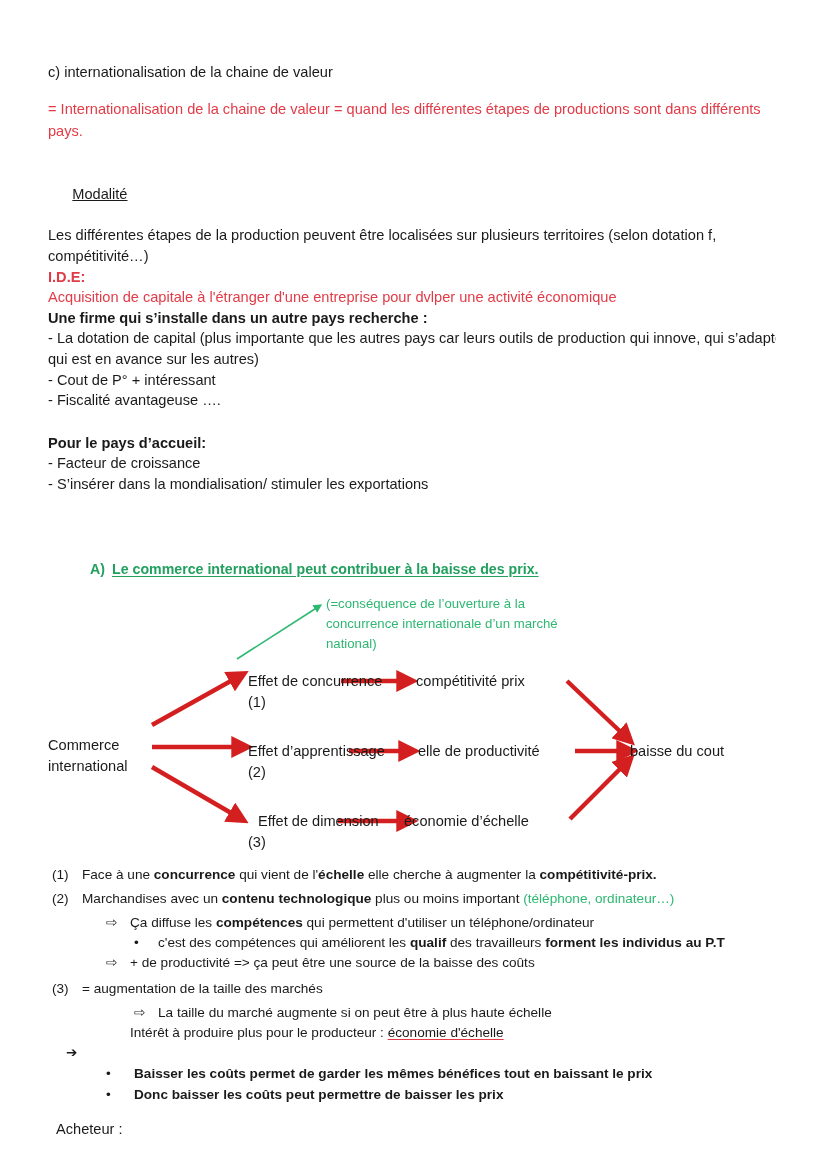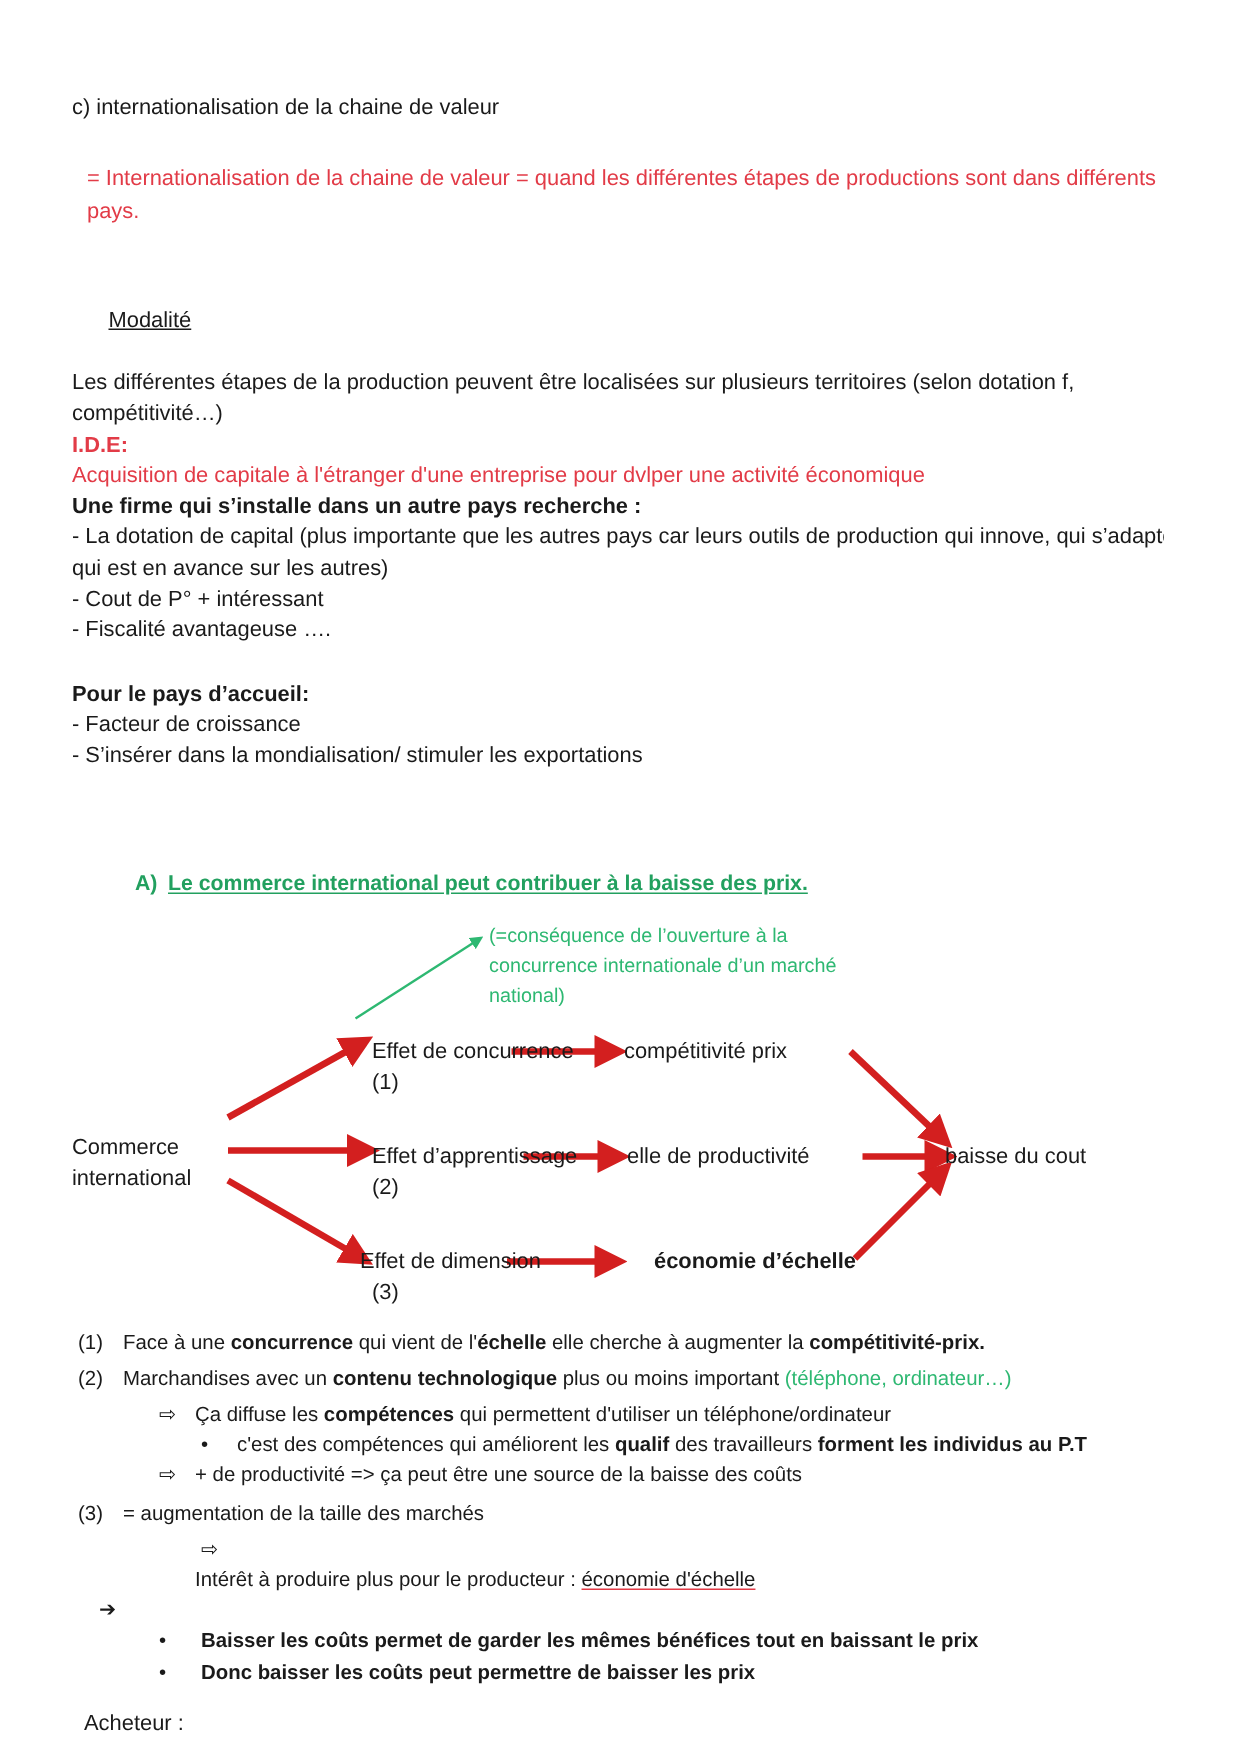--- a/index.html
+++ b/index.html
@@ -38,21 +38,21 @@
     margin: 0;
     white-space: pre-wrap;
   }
   .gap-md { height: 15px; }
   .gap-lg { height: 22px; }
 
   .para-red {
     font-size: 14.6px;
     line-height: 22px;
     color: #e23b47;
-    margin: 10px;
+    margin: 0;
   }
 
   
   .h-iii {
     font-size: 14.8px;
     font-weight: bold;
     color: #e23b47;
     margin: 0;
     padding-left: 0px;
   }
@@ -227,23 +227,23 @@
 international</div>
 
       <div class="dlabel" style="left:200px; top:82px;">Effet de concurrence</div>
       <div class="dlabel" style="left:200px; top:103px;">(1)</div>
       <div class="dlabel" style="left:368px; top:82px;">compétitivité prix</div>
 
       <div class="dlabel" style="left:200px; top:152px;">Effet d’apprentissage</div>
       <div class="dlabel" style="left:200px; top:173px;">(2)</div>
       <div class="dlabel" style="left:370px; top:152px;">elle de productivité</div>
 
-      <div class="dlabel" style="left:192px; top:222px;">Effet de dimension</div>
+      <div class="dlabel" style="left:210px; top:222px;">Effet de dimension</div>
       <div class="dlabel" style="left:200px; top:243px;">(3)</div>
-      <div class="dlabel" style="left:388px; top:222px;font-weight:bold;">économie d’échelle</div>
+      <div class="dlabel" style="left:356px; top:222px;">économie d’échelle</div>
 
       <div class="dlabel" style="left:582px; top:152px;">baisse du cout</div>
     </div>
 
     <div style="height:14px"></div>
 
     <div class="nlist">
 
       <div class="nrow">
         <div class="marker">(1)</div>
@@ -272,20 +272,21 @@
 
       <div style="height:6px"></div>
 
       <div class="nrow">
         <div class="marker">(3)</div>
         <div class="body">= augmentation de la taille des marchés</div>
       </div>
 
       <div class="sub1" style="padding-left:86px">
         <div class="marker">⇨</div>
+        <div class="body">La taille du marché augmente si on peut être à plus haute échelle</div>
       </div>
 
       <div class="sub3"><span>Intérêt à produire plus pour le producteur : </span><span class="red-u">économie d'échelle</span></div>
 
       <div class="arrowrow">
         <div class="marker">➔</div>
       </div>
 
       <div class="bull-bold">
         <div class="marker">•</div>

